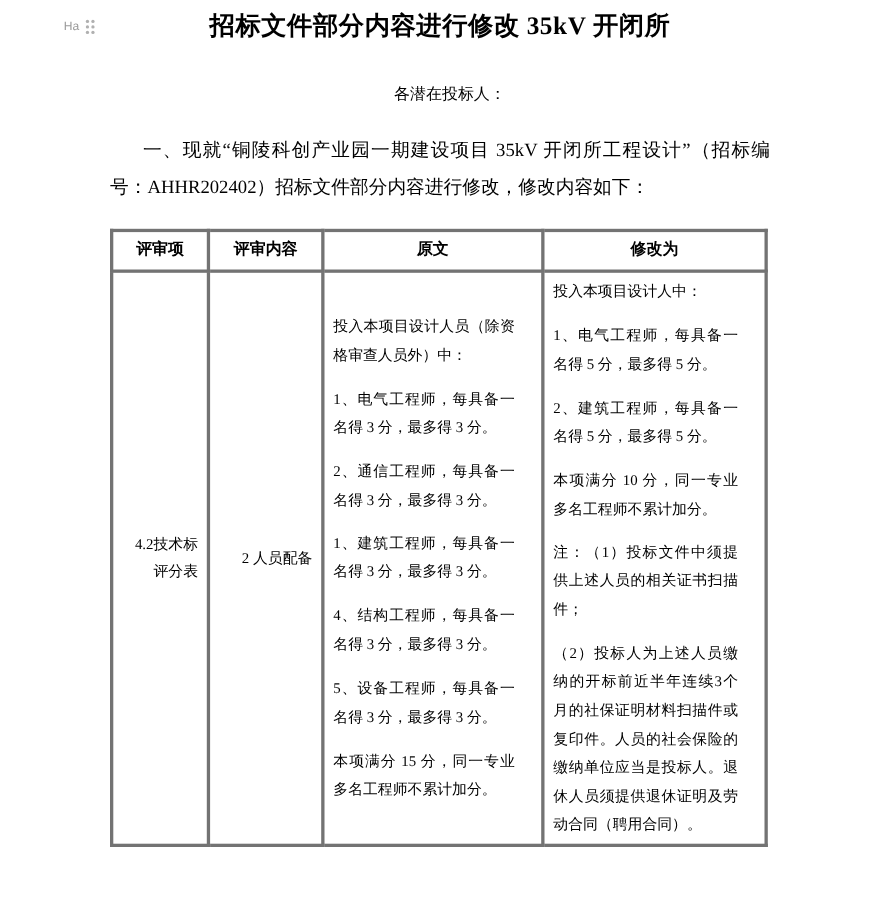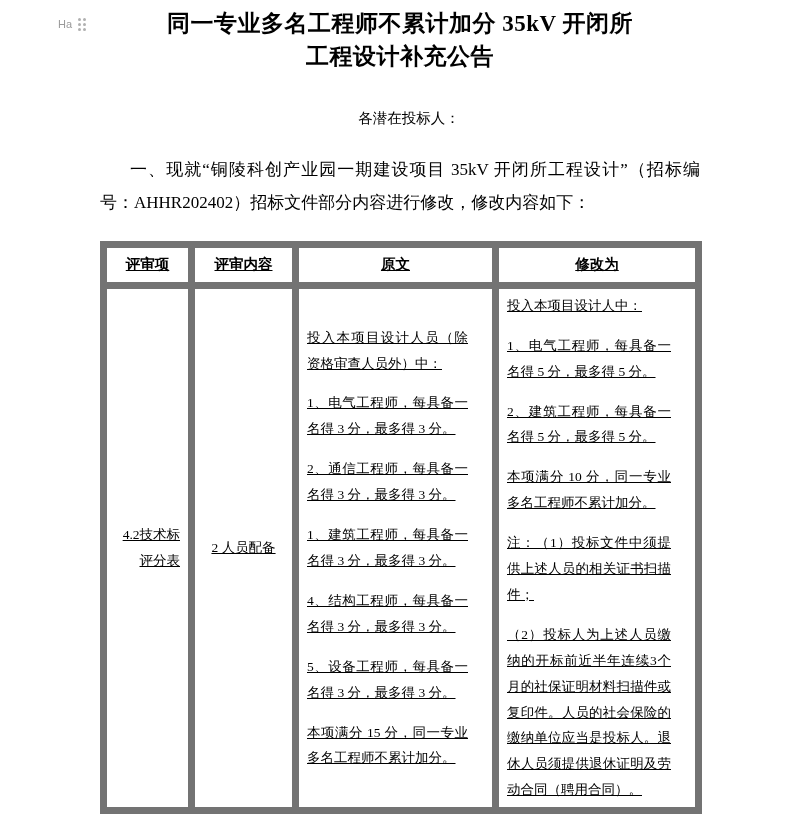--- a/index.html
+++ b/index.html
@@ -76,45 +76,44 @@
     text-align: justify;
   }
   table.main-table {
     margin-top: 22px;
     width: 595px;
     border-collapse: collapse;
     table-layout: fixed;
   }
   table.main-table th,
   table.main-table td {
-    border: 7px solid #737373;
+    border: 3px solid #737373;
     vertical-align: middle;
     font-size: 13.5px;
     line-height: 1.9;
     padding: 4px 8px;
-    text-decoration: underline;
   }
   table.main-table th {
     text-align: center;
     font-weight: bold;
     height: 28px;
     font-size: 14.5px;
     padding: 3px 4px;
   }
   col.c1 { width: 88px; }
   col.c2 { width: 104px; }
   col.c3 { width: 200px; }
   col.c4 { width: 203px; }
   td.cell-review-item {
     text-align: right;
     vertical-align: middle;
     line-height: 1.9;
   }
   td.cell-review-content {
-    text-align: center;
+    text-align: right;
     vertical-align: middle;
   }
   td.cell-original,
   td.cell-modified {
     vertical-align: middle;
     padding: 6px 10px;
   }
   td.cell-original p,
   td.cell-modified p {
     margin: 0 16px 14px 0;
@@ -141,22 +140,21 @@
         <i></i>
         <i></i>
         <i></i>
         <i></i>
     </span>
   </div>
 
   <div class="content">
 
     <h1 class="doc-title">
-      <span>同一专业多名工程师不累计加分 35kV 开闭所</span><br>
-      <span>工程设计补充公告</span>
+      <span>招标文件部分内容进行修改 35kV 开闭所</span><br>
     </h1>
 
     <div class="salutation">各潜在投标人：</div>
 
     <div class="para">一、现就“铜陵科创产业园一期建设项目 35kV 开闭所工程设计”（招标编号：AHHR202402）招标文件部分内容进行修改，修改内容如下：</div>
 
     <table class="main-table">
       <colgroup>
         <col class="c1">
           <col class="c2">

